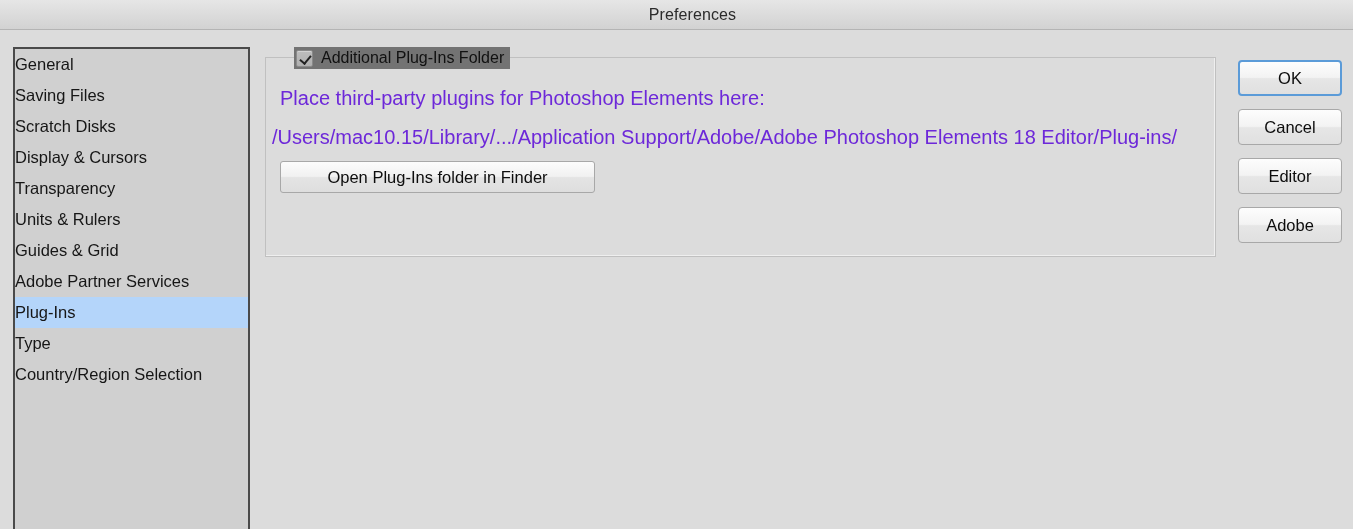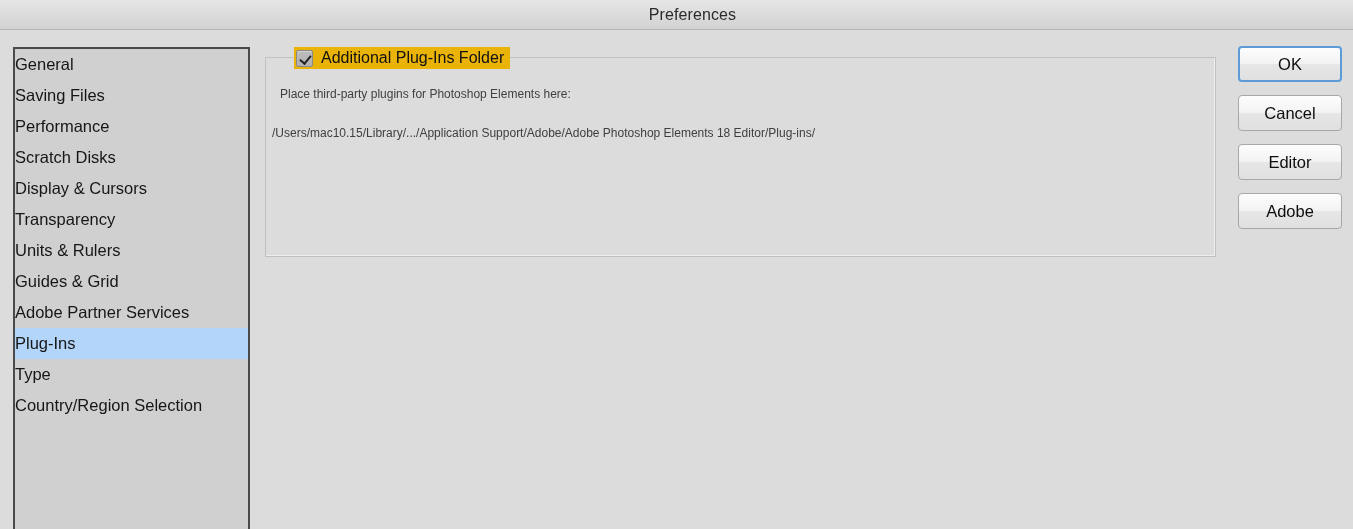--- a/index.html
+++ b/index.html
@@ -95,21 +95,21 @@
   }
 
   
   #group-legend {
     position: absolute;
     left: 28px;
     top: -11px;
     height: 22px;
     display: flex;
     align-items: center;
-    background: #eab308;
+    background: #737373;
     padding: 0 6px 0 2px;
   }
   #group-checkbox {
     width: 17px;
     height: 17px;
     background: linear-gradient(to bottom, #bdbdbd, #b0b0b0);
     border: 1px solid #8a8a8a;
     box-shadow: inset 0 1px 0 #d2d2d2;
     border-radius: 2px;
     box-sizing: border-box;
@@ -130,22 +130,22 @@
   #group-legend-label {
     margin-left: 8px;
     font-size: 16px;
     color: #111;
     white-space: nowrap;
   }
 
   
   .group-text {
     position: absolute;
-    font-size: 12px;
-    color: #404040;
+    font-size: 20px;
+    color: #6d28d9;
     white-space: nowrap;
   }
   #group-hint { left: 14px; top: 29px; }
   #group-path { left: 6px; top: 68px; }
 
   #open-folder-button {
     position: absolute;
     left: 14px;
     top: 103px;
     width: 315px;
@@ -182,39 +182,39 @@
     font-size: 16.5px;
     font-family: "Liberation Sans", sans-serif;
     color: #0d0d0d;
     line-height: 34px;
     text-align: center;
     padding: 0;
     white-space: nowrap;
   }
   .dialog-button.default {
     border: 2px solid #5b9bd8;
+    margin-top: 14px;
   }
   .dialog-button.default > span {
     display: block;
     line-height: 32px;
   }
 </style>
 </head>
 <body>
 
 <div id="dialog">
 
   <div id="titlebar">
     <div id="titlebar-label">Preferences</div>
   </div>
 
   <div id="sidebar-list">
       <div class="sidebar-item"><span>General</span></div>
       <div class="sidebar-item"><span>Saving Files</span></div>
-      <div class="sidebar-item"><span>Performance</span></div>
       <div class="sidebar-item"><span>Scratch Disks</span></div>
       <div class="sidebar-item"><span>Display &amp; Cursors</span></div>
       <div class="sidebar-item"><span>Transparency</span></div>
       <div class="sidebar-item"><span>Units &amp; Rulers</span></div>
       <div class="sidebar-item"><span>Guides &amp; Grid</span></div>
       <div class="sidebar-item"><span>Adobe Partner Services</span></div>
       <div class="sidebar-item selected"><span>Plug-Ins</span></div>
       <div class="sidebar-item"><span>Type</span></div>
       <div class="sidebar-item"><span>Country/Region Selection</span></div>
     </div>
@@ -223,20 +223,21 @@
     <div id="groupbox-inner"></div>
 
     <div id="group-legend">
       <div id="group-checkbox"></div>
       <div id="group-legend-label">Additional Plug-Ins Folder</div>
     </div>
 
     <div class="group-text" id="group-hint">Place third-party plugins for Photoshop Elements here:</div>
     <div class="group-text" id="group-path">/Users/mac10.15/Library/.../Application Support/Adobe/Adobe Photoshop Elements 18 Editor/Plug-ins/</div>
 
+    <button id="open-folder-button">Open Plug-Ins folder in Finder</button>
   </div>
 
   <div id="button-column">
       <button class="dialog-button default">
         <span>OK</span>
       </button>
       <button class="dialog-button"><span>Cancel</span></button>
       <button class="dialog-button"><span>Editor</span></button>
       <button class="dialog-button"><span>Adobe</span></button>
     </div>

